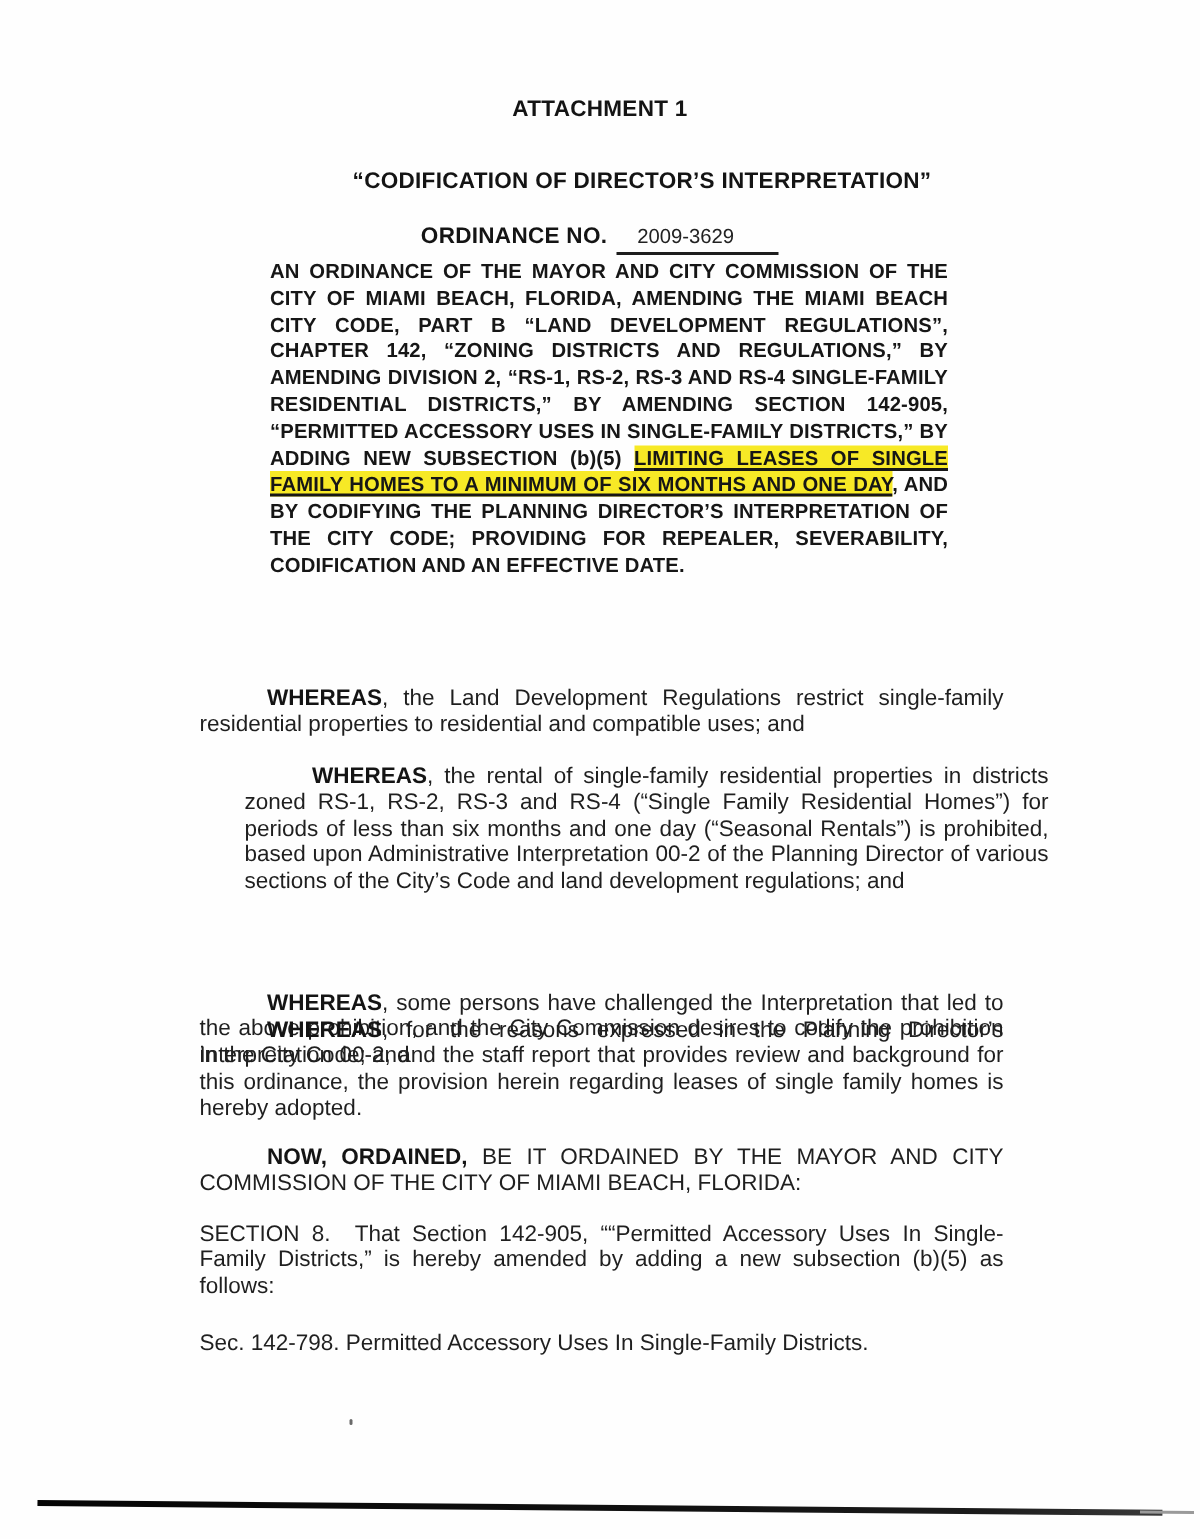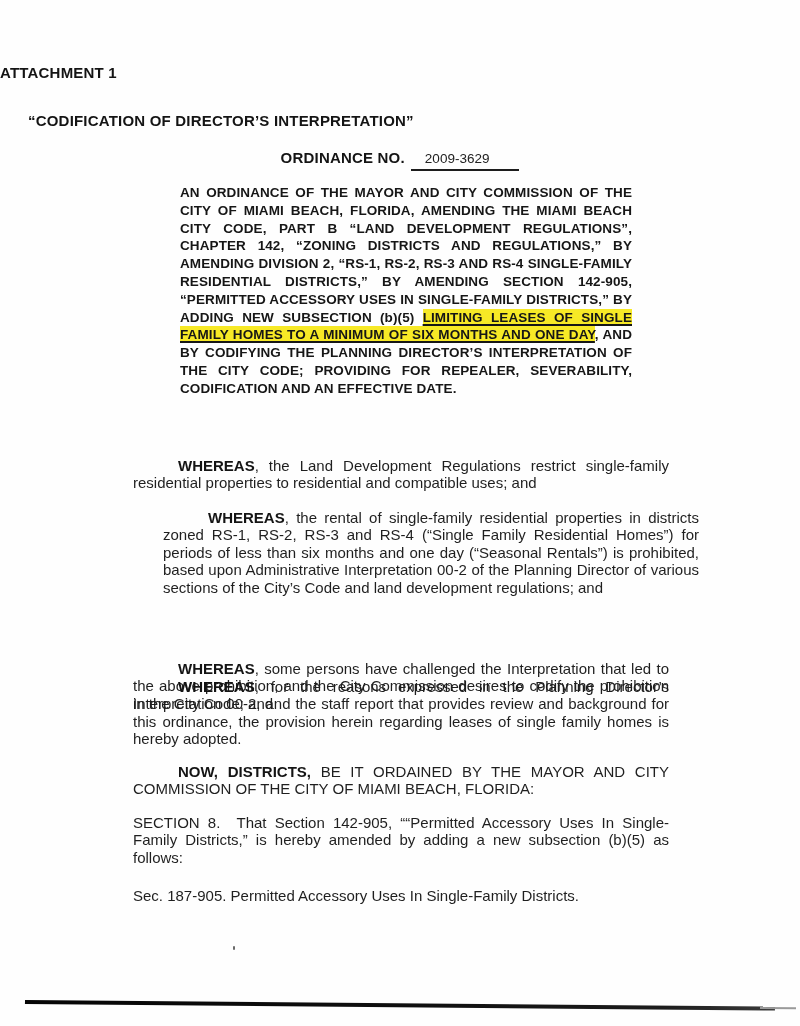--- a/index.html
+++ b/index.html
@@ -13,21 +13,21 @@
     height: 1026px;
     background: #fefefe;
     overflow: hidden;
     font-family: "Liberation Sans", sans-serif;
     color: #1f1f1f;
   }
   .centered {
     position: absolute;
     left: 0;
     width: 800px;
-    text-align: left;
+    text-align: center;
     font-weight: bold;
     color: #141414;
     font-size: 15px;
     letter-spacing: 0.2px;
   }
   .attachment-title { top: 64px; }
   .doc-title { top: 112px; padding-left: 28px; }
   .ordinance-line {
     position: absolute;
     top: 149px;
@@ -47,21 +47,21 @@
     font-family: Liberation Sans, sans-serif;
     font-size: 13.5px;
     color: #222;
     border-bottom: 2px solid #1d1d1d;
     padding: 0 30px 3px 14px;
     margin-left: 6px;
     vertical-align: baseline;
   }
   .ordinance-block {
     position: absolute;
-    top: 184px;
+    top: 172px;
     left: 180px;
     width: 452px;
     font-weight: bold;
     font-size: 13.5px;
     line-height: 17.8px;
     text-align: justify;
     color: #161616;
     letter-spacing: 0.1px;
   }
   .highlighted {
@@ -146,26 +146,26 @@
 
   <p class="body-par indent par-whereas-3">
     <span class="lead-bold">WHEREAS</span><span>, some persons have challenged the Interpretation that led to the above prohibition, and the City Commission desires to codify the prohibition in the City Code; and</span>
   </p>
 
   <p class="body-par indent par-whereas-4">
     <span class="lead-bold">WHEREAS</span><span>, for the reasons expressed in the Planning Director’s Interpretation 00-2, and the staff report that provides review and background for this ordinance, the provision herein regarding leases of single family homes is hereby adopted.</span>
   </p>
 
   <p class="body-par indent par-now-therefore">
-    <span class="lead-bold">NOW, DISTRICTS,</span><span> BE IT ORDAINED BY THE MAYOR AND CITY COMMISSION OF THE CITY OF MIAMI BEACH, FLORIDA:</span>
+    <span class="lead-bold">NOW, ORDAINED,</span><span> BE IT ORDAINED BY THE MAYOR AND CITY COMMISSION OF THE CITY OF MIAMI BEACH, FLORIDA:</span>
   </p>
 
   <p class="body-par par-section-1">
     <span>SECTION 8.</span><span>&nbsp; That Section 142-905, ““Permitted Accessory Uses In Single-Family Districts,” is hereby amended by adding a new subsection (b)(5) as follows:</span>
   </p>
 
-  <p class="body-par par-sec-line">Sec. 187-905. Permitted Accessory Uses In Single-Family Districts.</p>
+  <p class="body-par par-sec-line">Sec. 142-798. Permitted Accessory Uses In Single-Family Districts.</p>
 
   <div class="speck"></div>
   <div class="scan-line"></div>
   <div class="scan-line-tail"></div>
 
 </div>
 
 </body></html>

